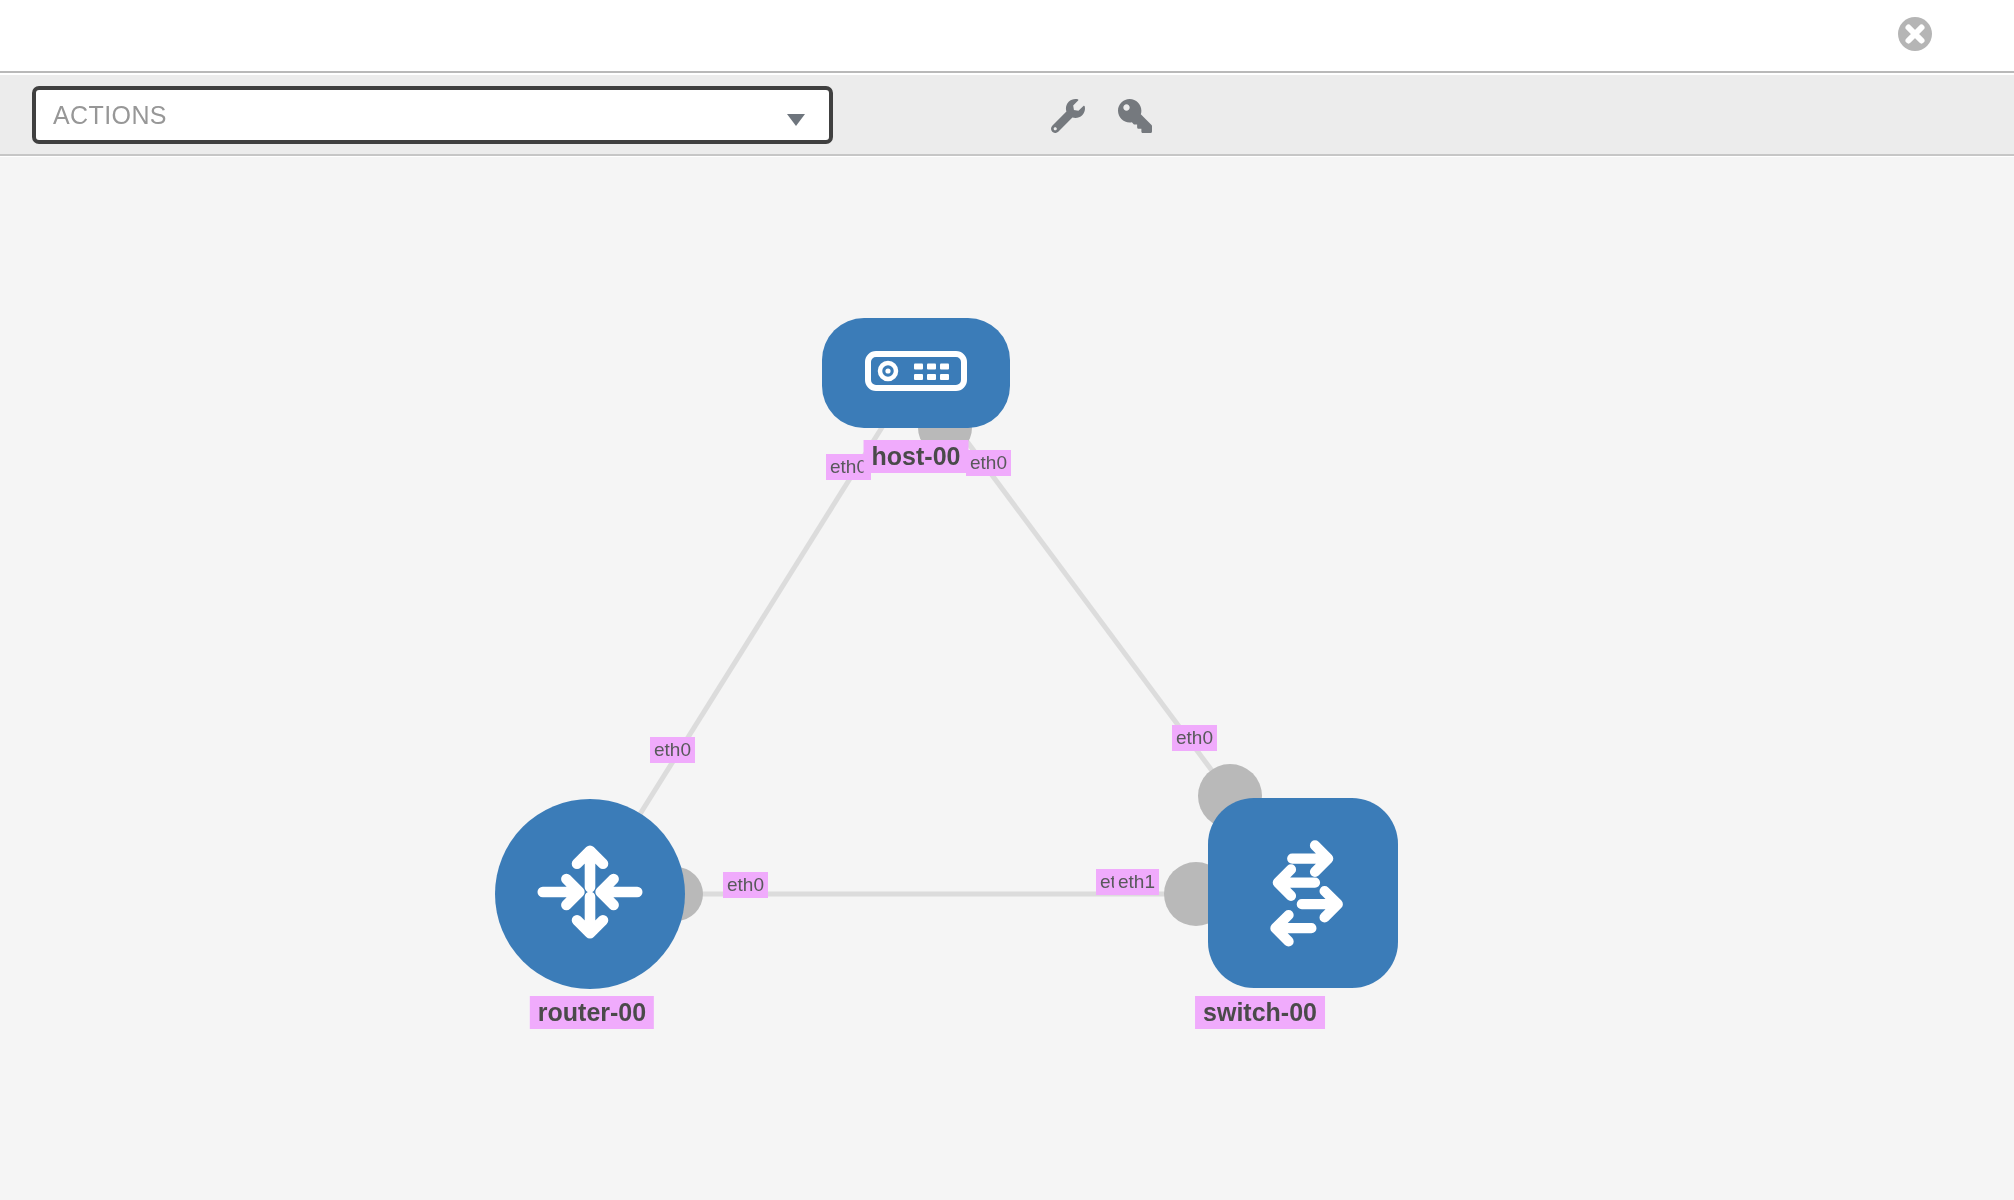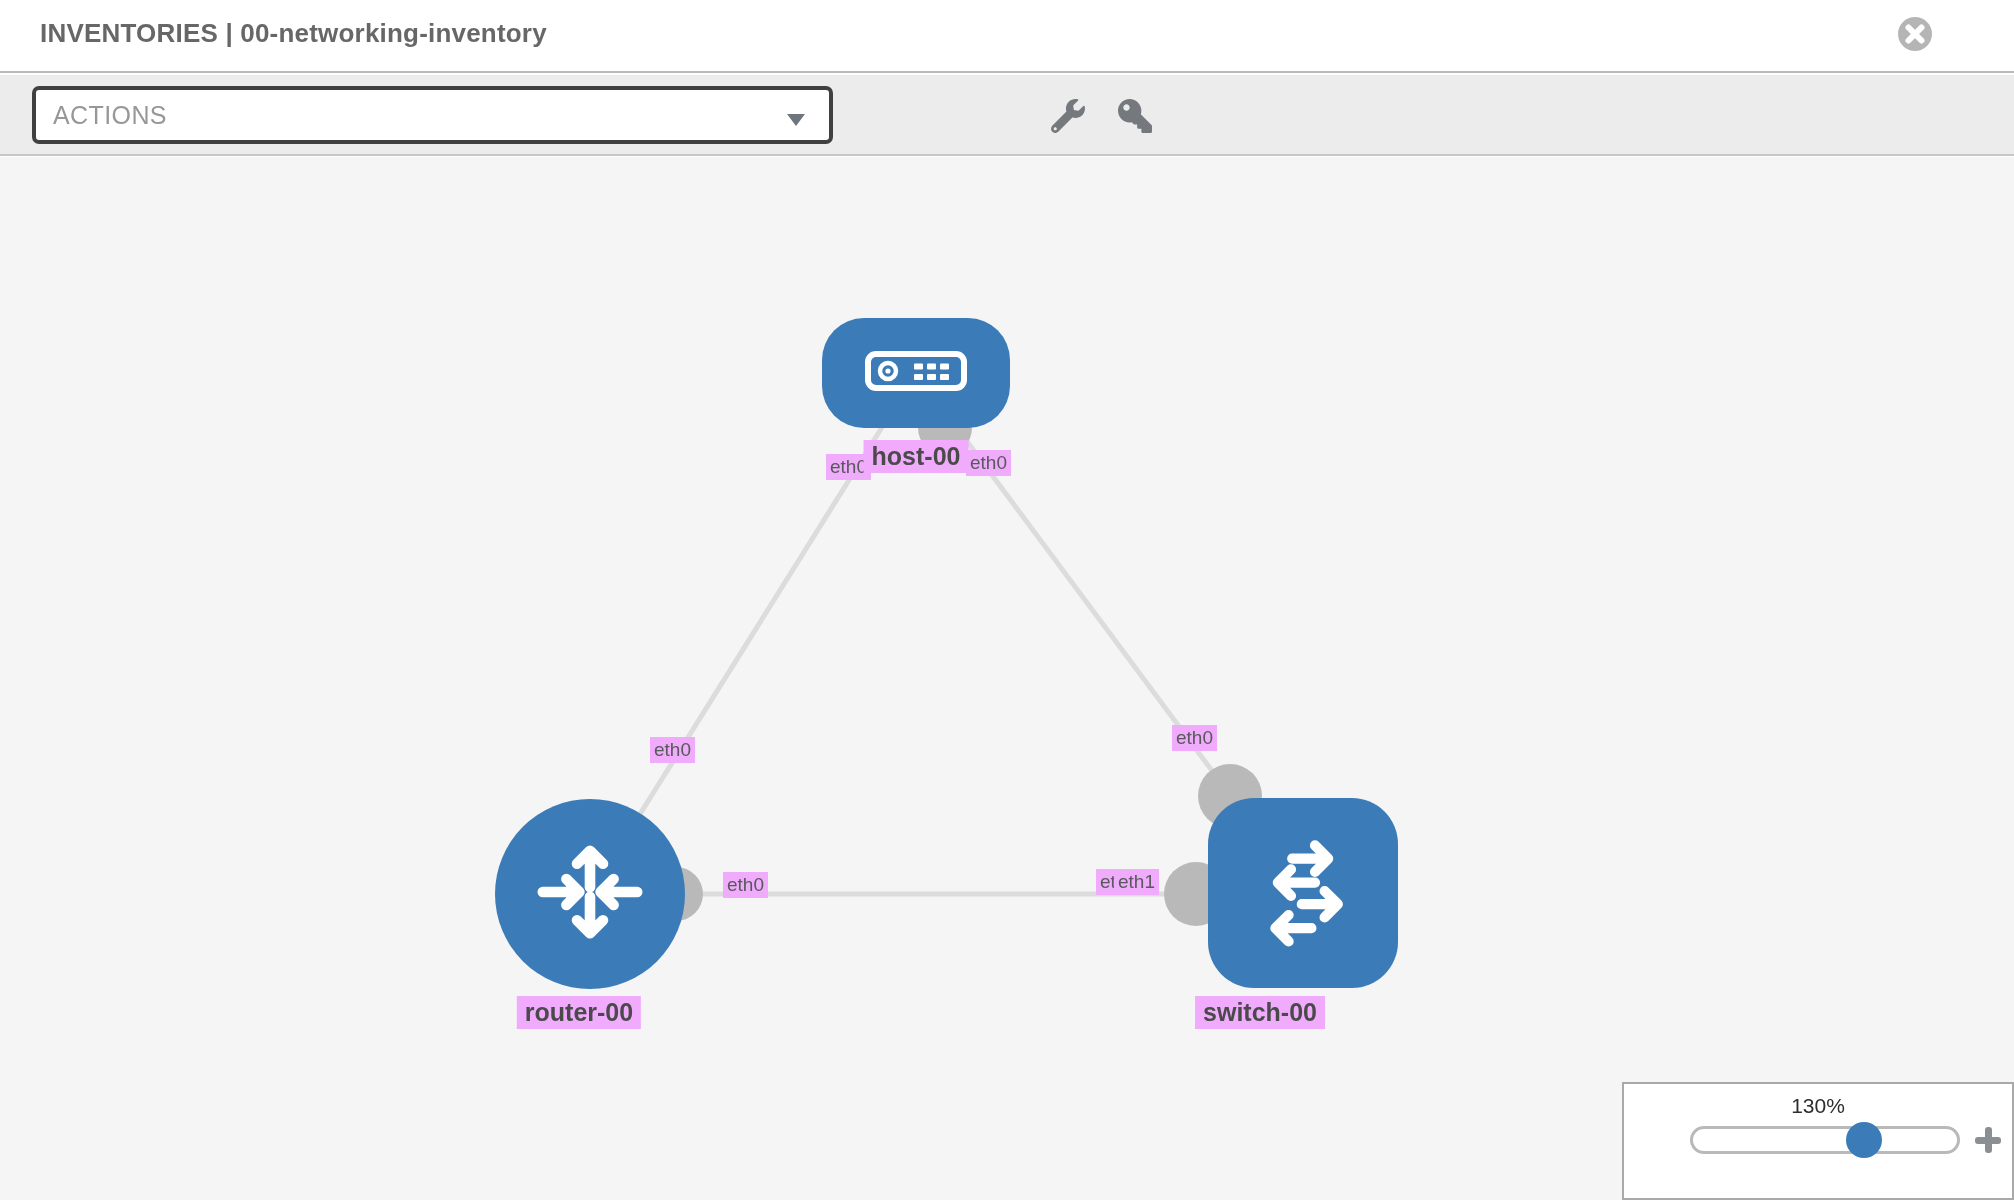--- a/index.html
+++ b/index.html
@@ -60,21 +60,20 @@
                 border:3px solid #b9b9b9; border-radius:15px; cursor:pointer; }
   .zoom-thumb { position:absolute; left:222px; top:38px; width:36px; height:36px; border-radius:50%;
                 background:#3b7cb8; cursor:grab; }
 </style>
 </head>
 <body>
 
 <div class="app">
 
   <div class="header">
-    <div class="header-title">INVENTORIES | 00-networking-inventory</div>
     <button class="close-btn" aria-label="close">
       <span>
         <svg width="36" height="36" viewBox="0 0 36 36">
           <circle cx="18" cy="18" r="17" fill="#b5b5b5"></circle>
           <path d="M11.5 11.5 L24.5 24.5 M24.5 11.5 L11.5 24.5" stroke="#fff" stroke-width="6" stroke-linecap="round"></path>
         </svg>
       </span>
     </button>
   </div>
 
@@ -152,38 +151,26 @@
         <svg width="120" height="120" viewBox="0 0 100 100" fill="none" stroke="#fff" stroke-width="8.5" stroke-linecap="round" stroke-linejoin="round">
           <path d="M41 23 H69 M60 12 L71 23 L60 34"></path>
           <path d="M60 43 H31 M40 32 L29 43 L40 54"></path>
           <path d="M49 61 H77 M68 50 L79 61 L68 72"></path>
           <path d="M57 81 H29 M38 70 L27 81 L38 92"></path>
         </svg>
       </span>
     </div>
 
     <span class="lbl lbl-node center-x z2" style="left:916px; top:283px;">host-00</span>
-    <span class="lbl lbl-node center-x z2" style="left:579px; top:839px;">router-00</span>
+    <span class="lbl lbl-node center-x z2" style="left:592px; top:839px;">router-00</span>
     <span class="lbl lbl-node center-x z2" style="left:1260px; top:839px;">switch-00</span>
 
     <span class="lbl lbl-if z1" style="left:826px; top:297px;">eth0</span>
     <span class="lbl lbl-if z1" style="left:966px; top:293px;">eth0</span>
     <span class="lbl lbl-if z1" style="left:650px; top:580px;">eth0</span>
     <span class="lbl lbl-if z1" style="left:1172px; top:568px;">eth0</span>
     <span class="lbl lbl-if z1" style="left:723px; top:715px;">eth0</span>
     <span class="lbl lbl-if z1" style="left:1096px; top:712px;">eth0</span>
     <span class="lbl lbl-if z2" style="left:1114px; top:712px;">eth1</span>
 
-    <div class="zoom-panel">
-      <div class="zoom-level">130%</div>
-      <button class="zoom-minus" aria-label="zoom out">
-        <span class="bar"></span>
-      </button>
-      <div class="zoom-track"></div>
-      <div class="zoom-thumb"></div>
-      <button class="zoom-plus" aria-label="zoom in">
-        <span class="h"></span>
-        <span class="v"></span>
-      </button>
-    </div>
 
   </div>
 </div>
 
 </body></html>

